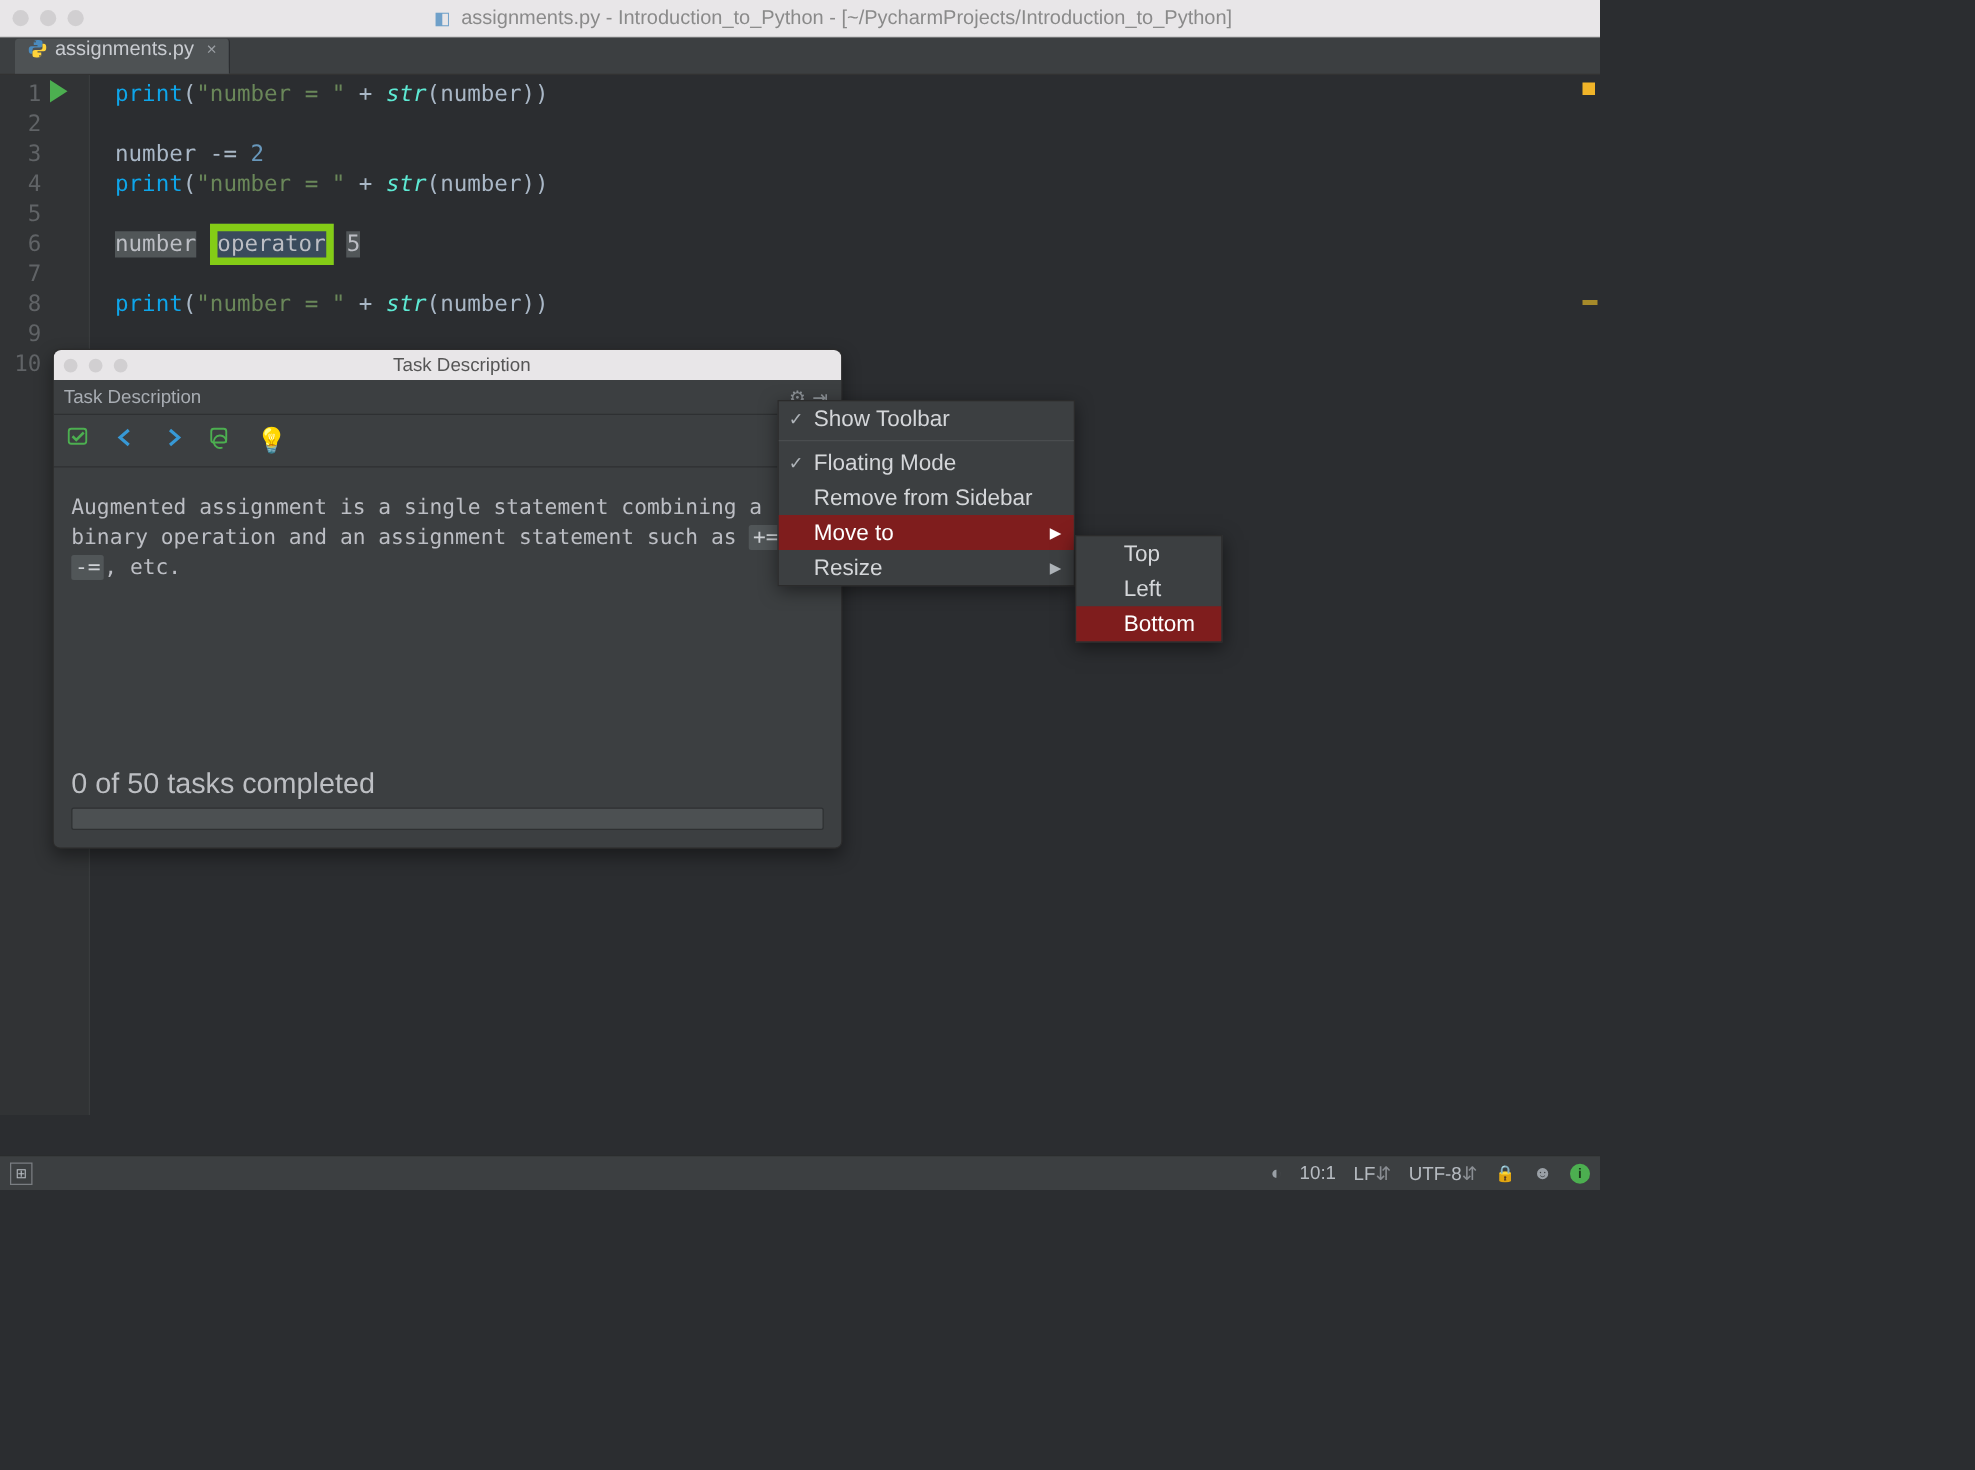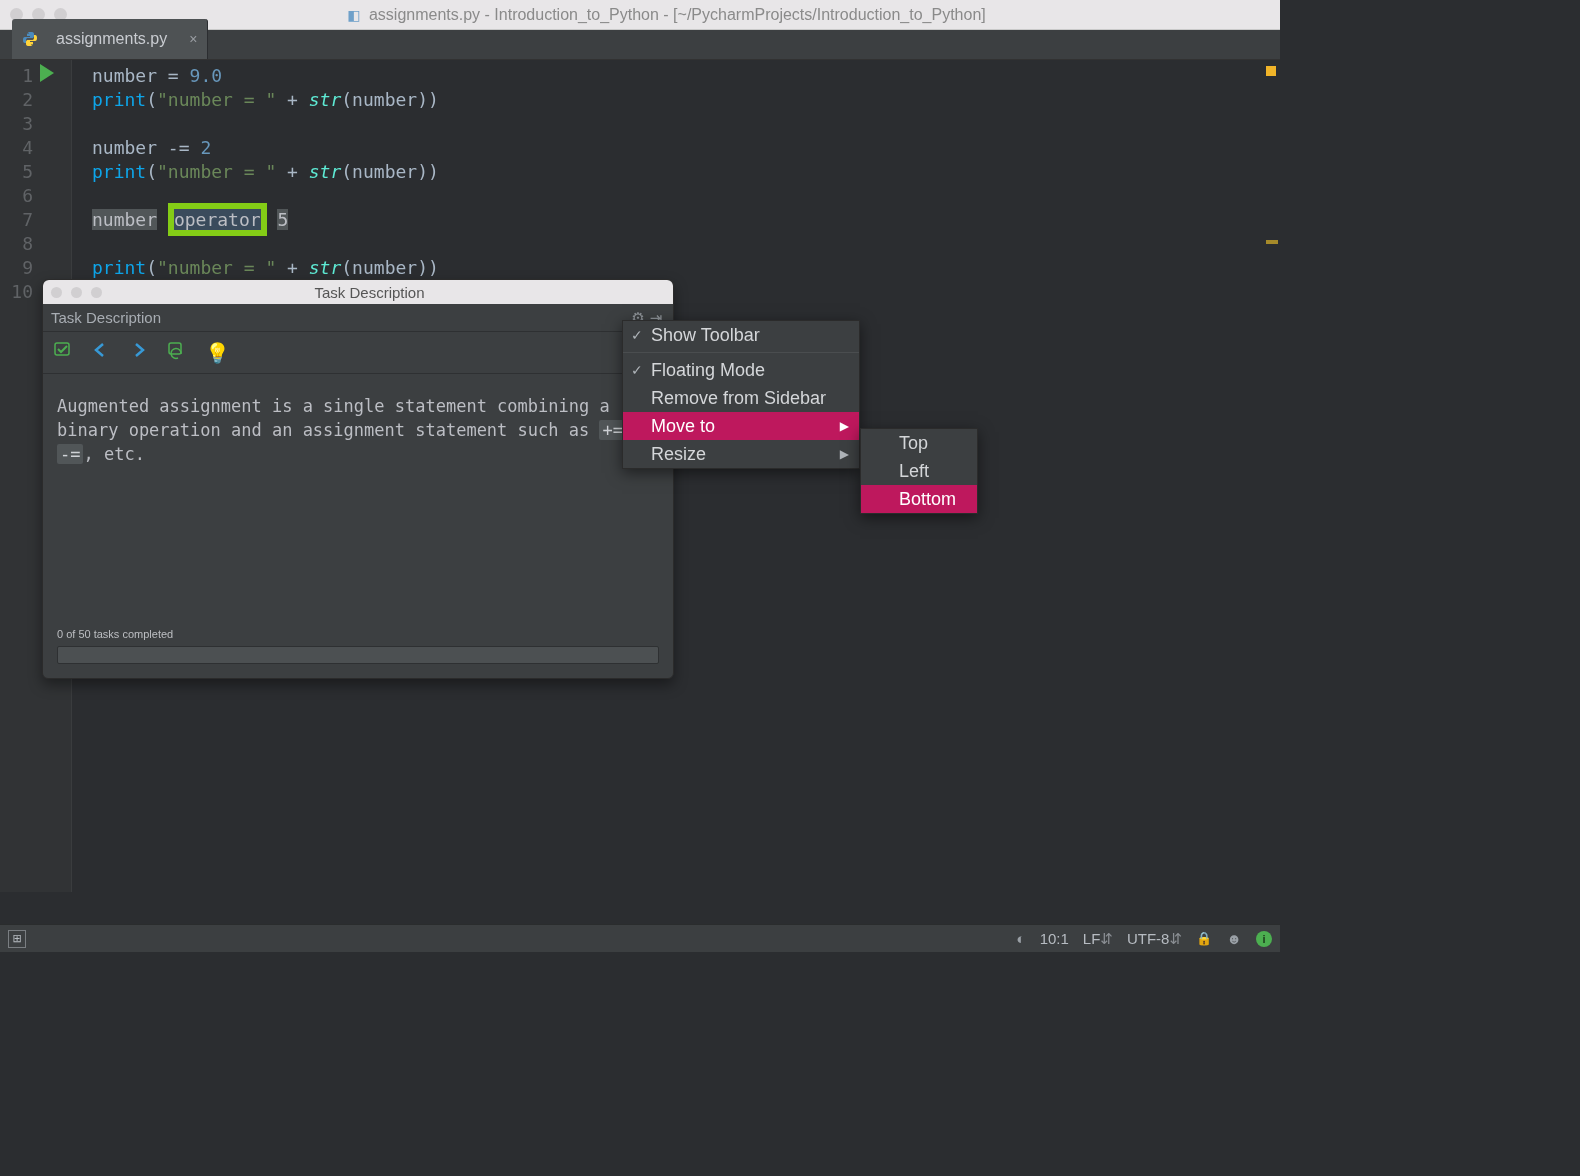--- a/index.html
+++ b/index.html
@@ -36,28 +36,27 @@
   .editor-tabs {
     height: 30px;
     background: #3c3f41;
     display: flex;
     align-items: flex-end;
     padding-left: 12px;
     border-bottom: 1px solid #323232;
   }
   .tab {
     background: #4e5254;
-    height: 40px;
+    height: 28px;
     display: flex;
-    align-items: center;
     padding: 0 10px;
     font-size: 16px;
     color: #c9ccd1;
     border-right: 1px solid #2b2d30;
-    gap: 18px;
+    gap: 6px;
     border-top-left-radius: 3px;
     border-top-right-radius: 3px;
   }
   .tab .py-icon {
     width:16px; height:16px; display:inline-block;
   }
   .tab .close { font-size:14px; color:#9a9ea3; margin-left:4px;}
 
   
   .editor {
@@ -172,21 +171,21 @@
     overflow:hidden;
   }
   .task-body p { margin-bottom: 20px;}
   .inline-code {
     background:#515658; padding:0 3px; border-radius:2px; color:#cfd2d6;
     font-family: "Menlo","Consolas",monospace; text-decoration:underline dotted #888;
   }
   .inline-code.nodec { text-decoration:none;}
   .task-footer {
     padding: 10px 14px 14px 14px;
-    font-size: 11px;
+    font-size: 23px;
     color:#bdbfc3;
   }
   .progress {
     height: 18px; width:100%;
     background:#4c5052; border:1px solid #2e3032;
     border-radius:2px; margin-top:6px;
   }
 
   
   .ctx-menu {
@@ -197,21 +196,21 @@
     border:1px solid #2b2b2b;
     box-shadow: 0 4px 14px rgba(0,0,0,0.5);
     font-size:18px;
     color:#d4d6d9;
   }
   .ctx-item {
     height:28px; display:flex; align-items:center; padding:0 10px 0 28px;
     position:relative;
   }
   .ctx-item .check { position:absolute; left:8px; font-size:14px; color:#aeb3b8;}
-  .ctx-item.sel { background:#be185d; color:#fff;}
+  .ctx-item.sel { background:#7f1d1d; color:#fff;}
   .ctx-sep { height:1px; background:#4a4d4f; margin:3px 0;}
   .ctx-item .sub { margin-left:auto; font-size:12px; color:#aeb3b8;}
   .ctx-item.sel .sub { color:#fff;}
 
   .sub-menu {
     position:absolute;
     left: 860px; top: 428px;
     width: 118px;
     background:#3c3f41;
     border:1px solid #2b2b2b;
@@ -283,21 +282,20 @@
     <div class="ln">5</div>
     <div class="ln">6</div>
     <div class="ln">7</div>
     <div class="ln">8</div>
     <div class="ln">9</div>
     <div class="ln">10</div>
   </div>
   <div class="code-col">
     <div class="marker-yellow"></div>
     <div class="marker-bar"></div>
-    <div class="code-line"><span class="tk-id">number</span><span class="tk-op"> = </span><span class="tk-num">9.0</span></div>
     <div class="code-line"><span class="tk-fn">print</span><span class="tk-paren">(</span><span class="tk-str">"number = "</span><span class="tk-op"> + </span><span class="tk-builtin">str</span><span class="tk-paren">(number))</span></div>
     <div class="code-line"></div>
     <div class="code-line"><span class="tk-id">number</span><span class="tk-op"> -= </span><span class="tk-num">2</span></div>
     <div class="code-line"><span class="tk-fn">print</span><span class="tk-paren">(</span><span class="tk-str">"number = "</span><span class="tk-op"> + </span><span class="tk-builtin">str</span><span class="tk-paren">(number))</span></div>
     <div class="code-line"></div>
     <div class="code-line"><span class="placeholder">number</span> <span class="placeholder boxed">operator</span> <span class="placeholder">5</span></div>
     <div class="code-line"></div>
     <div class="code-line"><span class="tk-fn">print</span><span class="tk-paren">(</span><span class="tk-str">"number = "</span><span class="tk-op"> + </span><span class="tk-builtin">str</span><span class="tk-paren">(number))</span></div>
   </div>
 </div>

